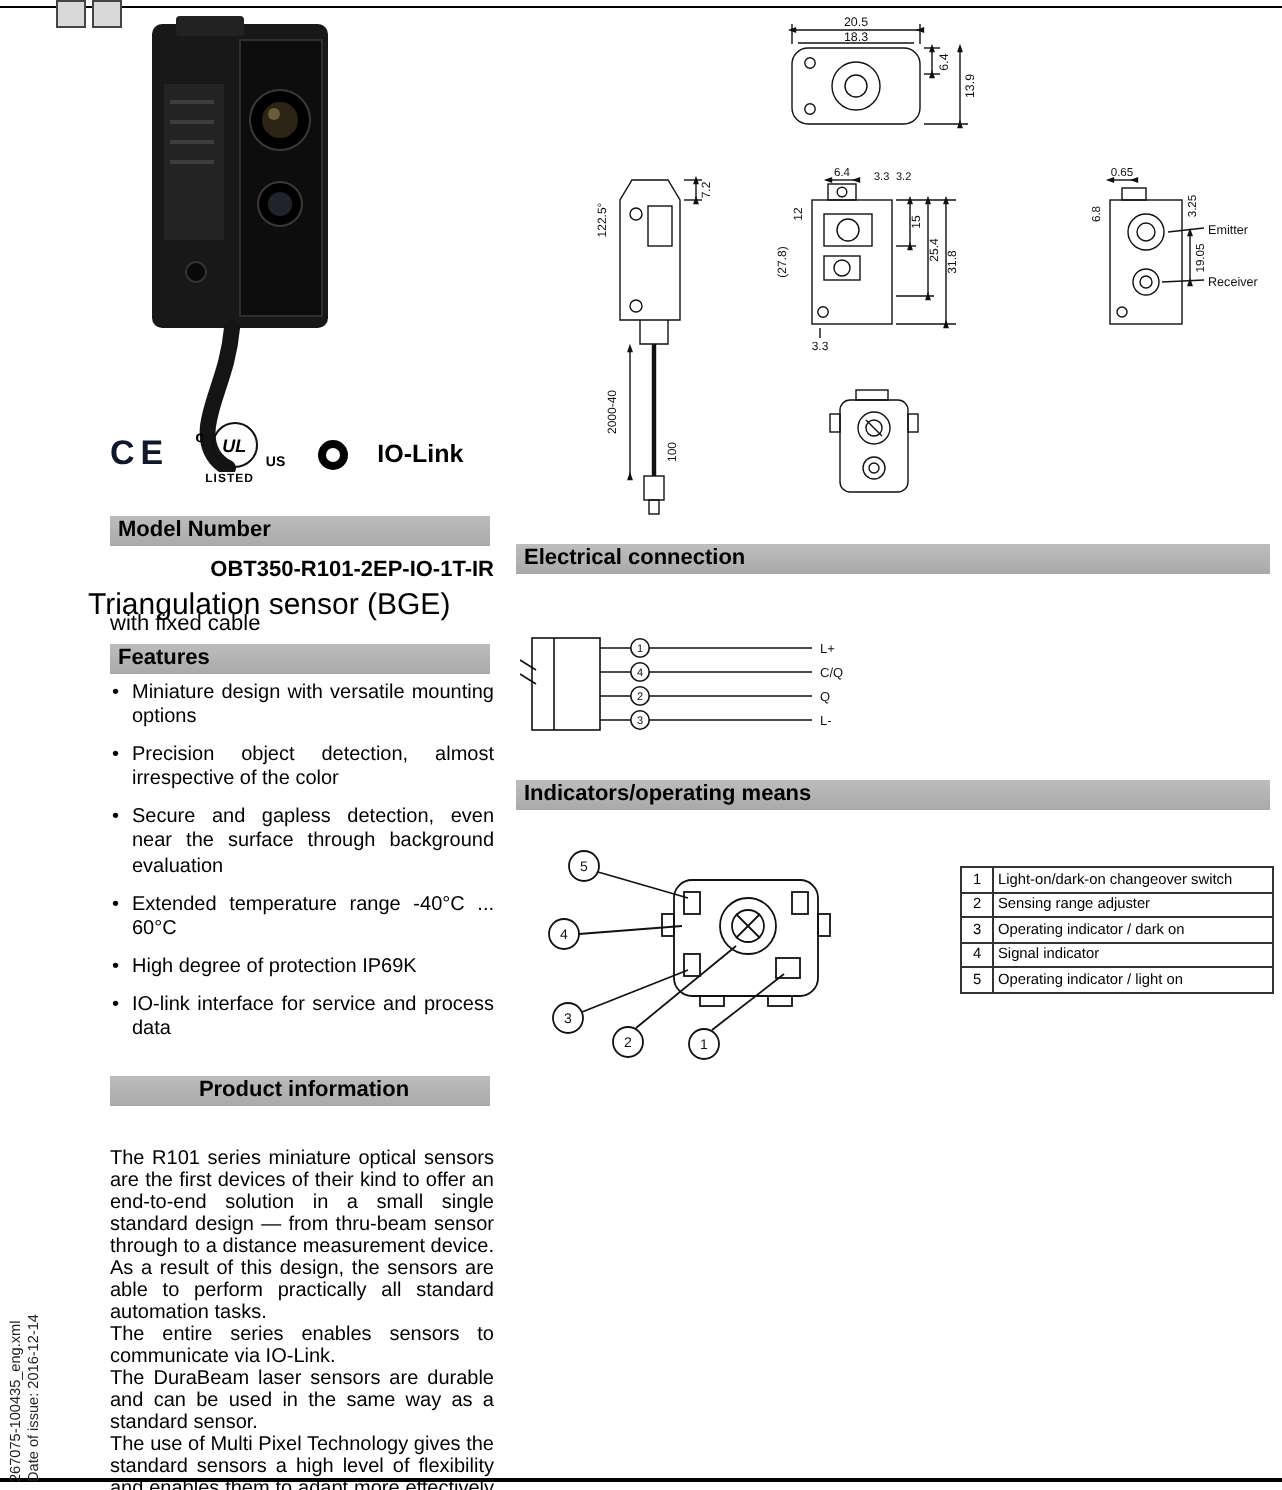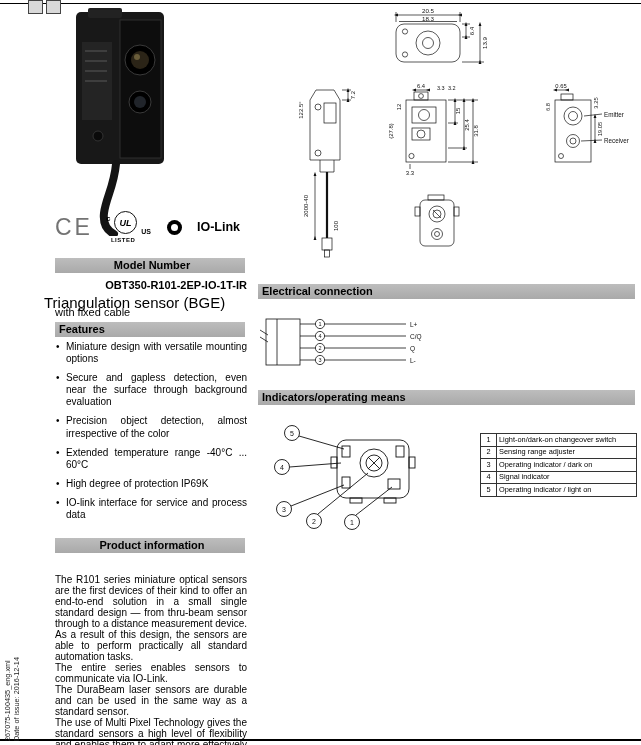--- a/index.html
+++ b/index.html
@@ -20,21 +20,21 @@
   .model-type{position:absolute;left:44px;top:294px;width:192px;font-size:15px;}
   .model-subtype{position:absolute;left:55px;top:306px;width:192px;font-size:11px;}
   ul.features{position:absolute;left:55px;top:341px;width:192px;margin:0;padding:0;list-style:none;
               font-size:10px;line-height:12.1px;text-align:justify;}
   ul.features li{position:relative;padding-left:11px;margin-bottom:7px;}
   ul.features li::before{content:"•";position:absolute;left:1px;top:0;}
   .prodinfo{position:absolute;left:55px;top:574px;width:192px;height:186px;overflow:hidden;
             font-size:10px;line-height:11px;text-align:justify;}
   .prodinfo p{margin:0;}
   .certs{position:absolute;left:55px;top:210px;width:195px;height:34px;display:flex;align-items:center;gap:13px;}
-  .ce{font-size:23px;letter-spacing:3px;color:#737373;}
+  .ce{font-size:17px;letter-spacing:3px;color:#0f172a;font-weight:bold;}
   .ul-mark{position:relative;width:48px;height:32px;}
   .ul-c{position:absolute;left:0;top:3px;font-size:8px;font-weight:bold;}
   .ul-circle{position:absolute;left:8px;top:0;width:21px;height:21px;border:1.7px solid #111;border-radius:50%;
              display:flex;align-items:center;justify-content:center;font-size:9px;font-weight:bold;font-style:italic;}
   .ul-us{position:absolute;right:3px;bottom:8px;font-size:7px;font-weight:bold;}
   .ul-listed{position:absolute;left:5px;bottom:0;font-size:6px;font-weight:bold;letter-spacing:.5px;}
   .iolink{display:flex;align-items:center;gap:15px;}
   .iolink-dot{position:relative;width:15px;height:15px;background:#000;border-radius:50%;}
   .iolink-dot::after{content:"";position:absolute;left:4px;top:4px;width:7px;height:7px;
                      border-radius:50%;background:#fff;}
@@ -90,30 +90,30 @@
         </span>
       <span class="ul-us">US</span>
       <div class="ul-listed">LISTED</div>
     </div>
     <div class="iolink">
       <span class="iolink-dot"></span>
       <span class="iolink-text">IO-Link</span>
     </div>
   </div>
 
-  <div class="bar bar-left" style="top:258px;text-align:center;">Model Number</div>
+  <div class="bar bar-left" style="top:258px;">Model Number</div>
   <div class="model-number">OBT350-R101-2EP-IO-1T-IR</div>
   <div class="model-type">Triangulation sensor (BGE)</div>
   <div class="model-subtype">with fixed cable</div>
 
   <div class="bar bar-left" style="top:322px;">Features</div>
   <ul class="features">
     <li><span>Miniature design with versatile mounting options</span></li>
+    <li><span>Precision object detection, almost irrespective of the color</span></li>
     <li><span>Secure and gapless detection, even near the surface through background evaluation</span></li>
-    <li><span>Precision object detection, almost irrespective of the color</span></li>
     <li><span>Extended temperature range -40°C ... 60°C</span></li>
     <li><span>High degree of protection IP69K</span></li>
     <li><span>IO-link interface for service and process data</span></li>
   </ul>
 
   <div class="bar bar-left" style="top:538px;text-align:center;">Product information</div>
   <div class="prodinfo">
     <p>The R101 series miniature optical sensors are the first devices of their kind to offer an end-to-end solution in a small single standard design — from thru-beam sensor through to a distance measurement device. As a result of this design, the sensors are able to perform practically all standard automation tasks.</p>
     <p>The entire series enables sensors to communicate via IO-Link.</p>
     <p>The DuraBeam laser sensors are durable and can be used in the same way as a standard sensor.</p>
@@ -213,21 +213,21 @@
     <circle cx="179" cy="210" r="8"></circle>
       <circle cx="179" cy="210" r="4"></circle>
     <line x1="175" y1="206" x2="183" y2="214"></line>
     <circle cx="179" cy="230" r="5.5"></circle>
       <circle cx="179" cy="230" r="2.5"></circle>
     <rect x="157" y="203" width="5" height="9"></rect>
       <rect x="196" y="203" width="5" height="9"></rect>
     <rect x="170" y="191" width="16" height="5"></rect>
   </svg>
 
-  <div class="bar bar-right" style="top:284px;">Electrical connection</div>
+  <div class="bar bar-right" style="top:272px;">Electrical connection</div>
 
   <svg class="abs" style="left:260px;top:310px;" width="210" height="62" viewBox="0 0 210 62" stroke="#111" fill="none" stroke-width="0.8">
     <rect x="6" y="9" width="34" height="46"></rect>
     <line x1="17" y1="9" x2="17" y2="55"></line>
     <path d="M0,20 L8,25"></path>
       <path d="M0,27 L8,32"></path>
     <line x1="40" y1="14" x2="146" y2="14"></line>
     <line x1="40" y1="26" x2="146" y2="26"></line>
     <line x1="40" y1="38" x2="146" y2="38"></line>
     <line x1="40" y1="50" x2="146" y2="50"></line>

